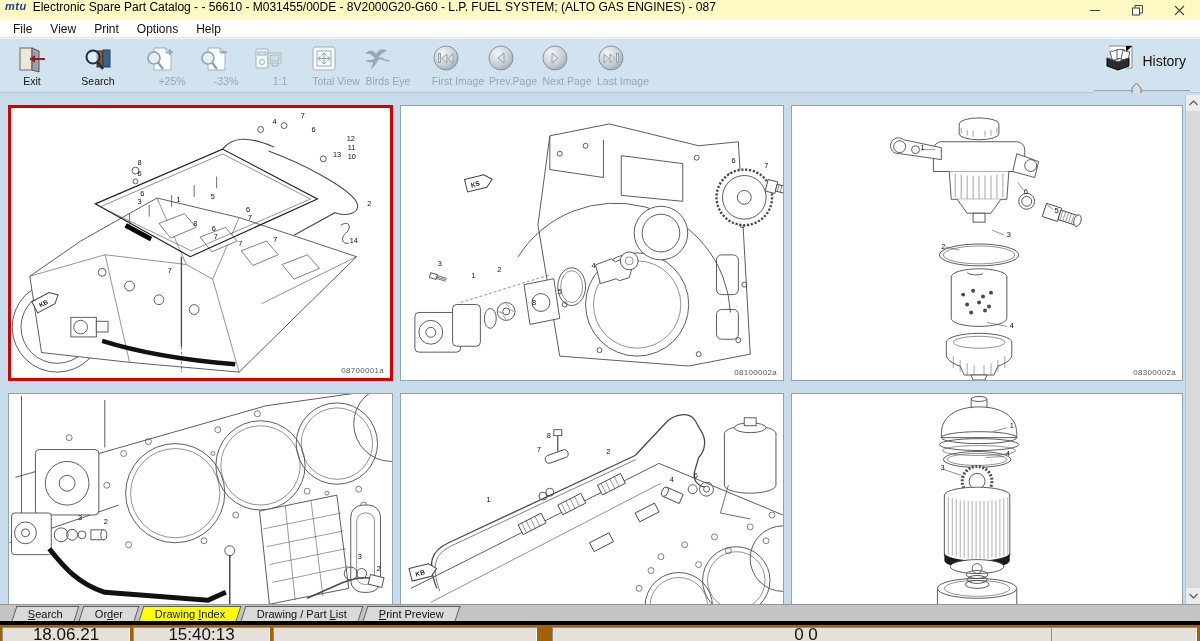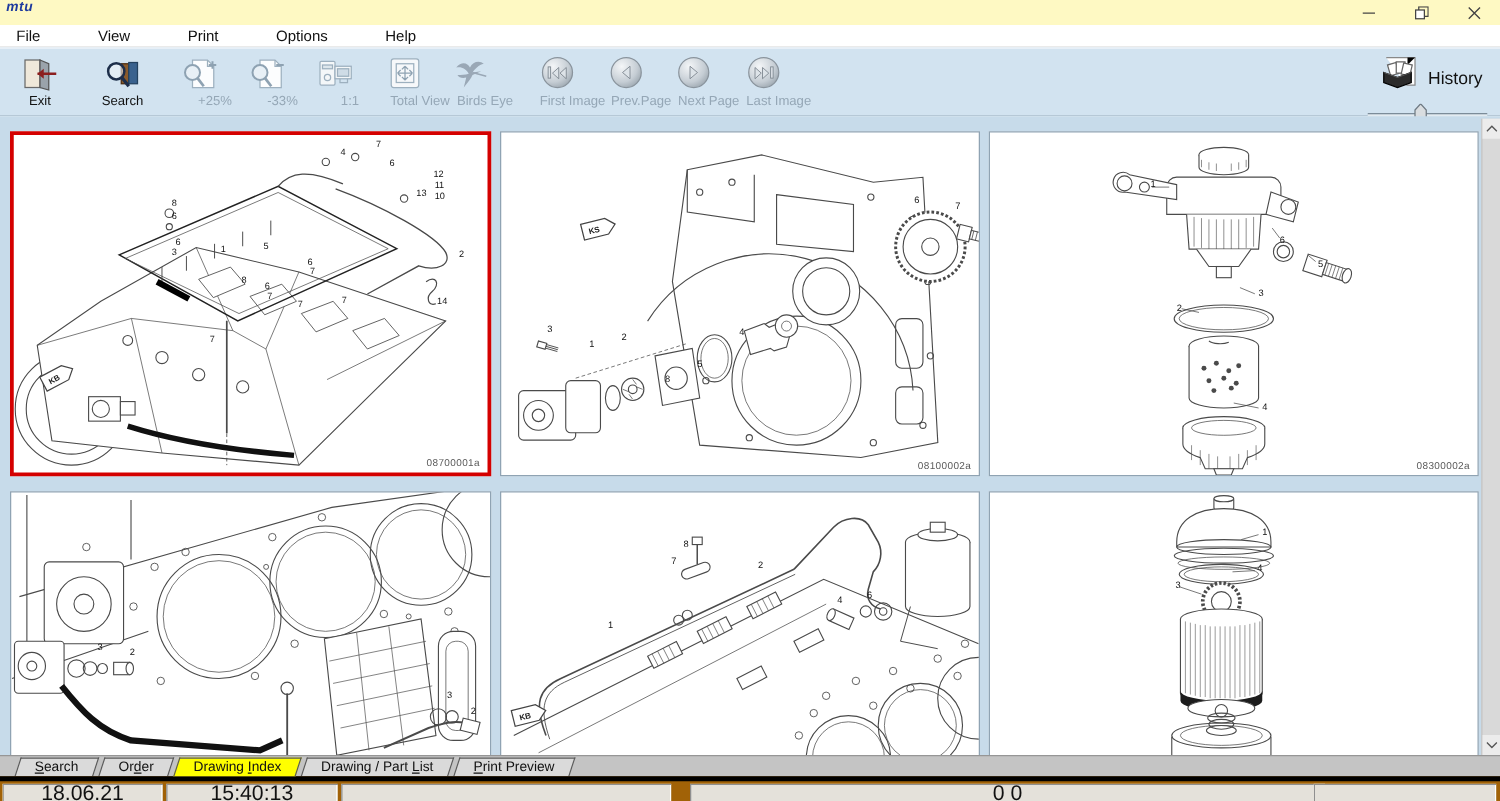--- a/index.html
+++ b/index.html
@@ -7,21 +7,21 @@
   .window { width:1200px; height:641px; display:flex; flex-direction:column; }
 
   
   .titlebar { height:20px; background:#fef9c3; display:flex; flex:0 0 auto; }
   .logo { font-style:italic; font-weight:bold; font-size:11px; color:#1d3a9e; margin:0 6px 0 5px; letter-spacing:0.5px; }
   .title-text { font-size:12px; color:#000; white-space:nowrap; }
   .win-controls { margin-left:auto; display:flex; height:100%; }
   .win-btn { width:42px; height:100%; display:flex; align-items:center; justify-content:center; }
 
   
-  .menubar { height:18px; background:#ffffff; display:flex; align-items:center; padding-left:4px; border-bottom:1px solid #e4e4e4; flex:0 0 auto;gap:28px; }
+  .menubar { height:18px; background:#ffffff; display:flex; align-items:center; padding-left:4px; border-bottom:1px solid #e4e4e4; flex:0 0 auto; }
   .menu-item { font-size:12px; color:#111; padding:0 9px; }
 
   
   .toolbar { height:55px; background:#d2e3f0; border-top:1px solid #eef4f9; border-bottom:1px solid #b6c8d6; position:relative; display:flex; align-items:flex-start; padding-top:3px; flex:0 0 auto; }
   .tb { width:52px; display:flex; flex-direction:column; align-items:center; font-size:10.5px; color:#111; cursor:default; }
   .tb .ic { width:34px; height:33px; display:flex; align-items:center; justify-content:center; }
   .tb .lbl { line-height:12px; white-space:nowrap; }
   .tb.disabled .lbl { color:#95a7b6;margin-left:24px; }
   .history { position:absolute; right:14px; top:5px; display:flex; align-items:center; }
   .history .lbl { font-size:14px; color:#111; margin-left:5px; }
@@ -52,20 +52,21 @@
   .statusbar { height:20px; background:#a16207; border-top:4px solid #000000; position:relative; flex:0 0 auto; font-size:17px; color:#111; }
   .sfield { position:absolute; top:2px; height:15px; background:#e4e1da; box-shadow:inset 1px 1px 0 #8f8f8f, inset -1px -1px 0 #ffffff; display:flex; align-items:center; justify-content:center; }
 </style>
 </head>
 <body>
 
 <div class="window">
 
   <div class="titlebar">
     <span class="logo">mtu</span>
+    <span class="title-text">Electronic Spare Part Catalog -  - 56610 - M031455/00DE - 8V2000G20-G60 - L.P. FUEL SYSTEM; (ALTO GAS ENGINES) - 087</span>
     <div class="win-controls">
       <div class="win-btn">
         <svg width="11" height="11">
             <line x1="0" y1="5.5" x2="10" y2="5.5" stroke="#444" stroke-width="1"></line>
           </svg>
       </div>
       <div class="win-btn">
         <svg width="11" height="11">
           <rect x="0.5" y="3" width="7" height="7" fill="#fff" stroke="#444"></rect>
           <path d="M3,3 V0.5 H10.5 V8 H7.5" fill="none" stroke="#444"></path>

